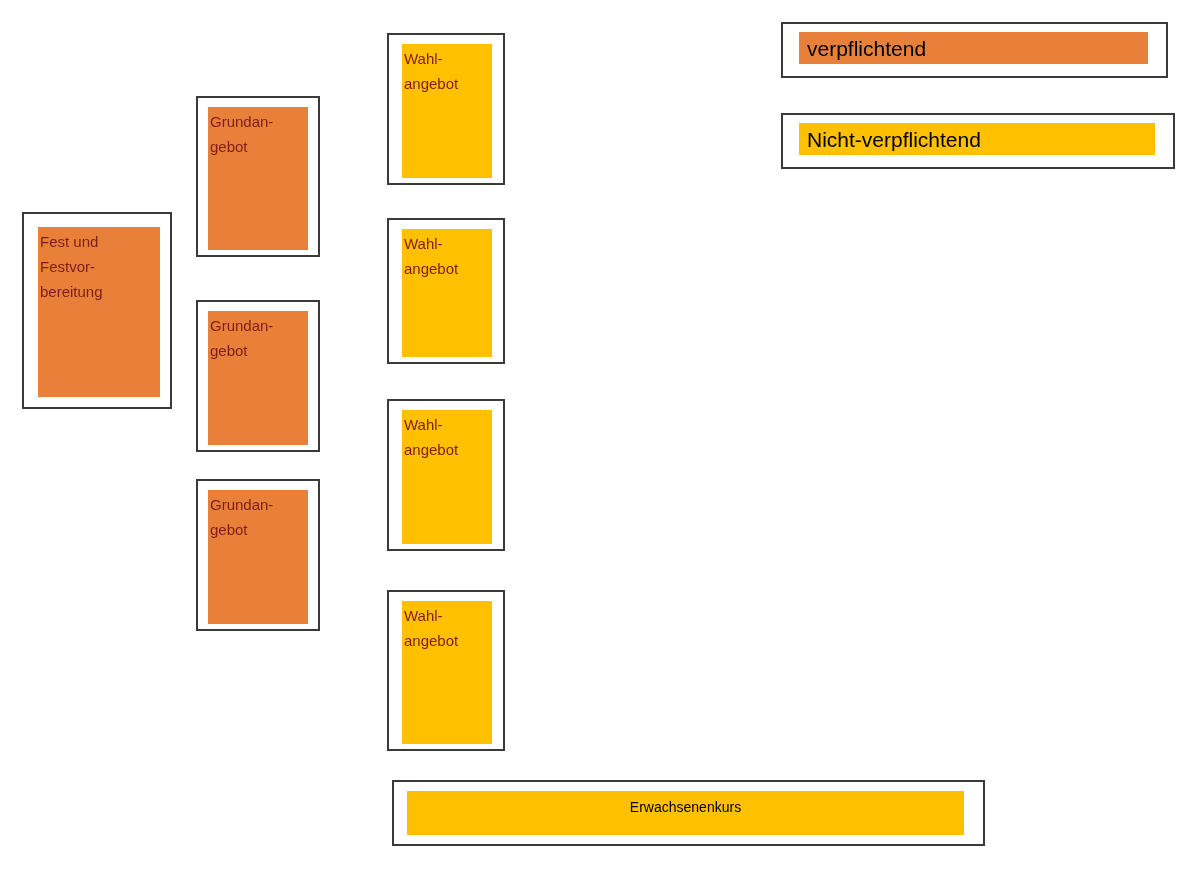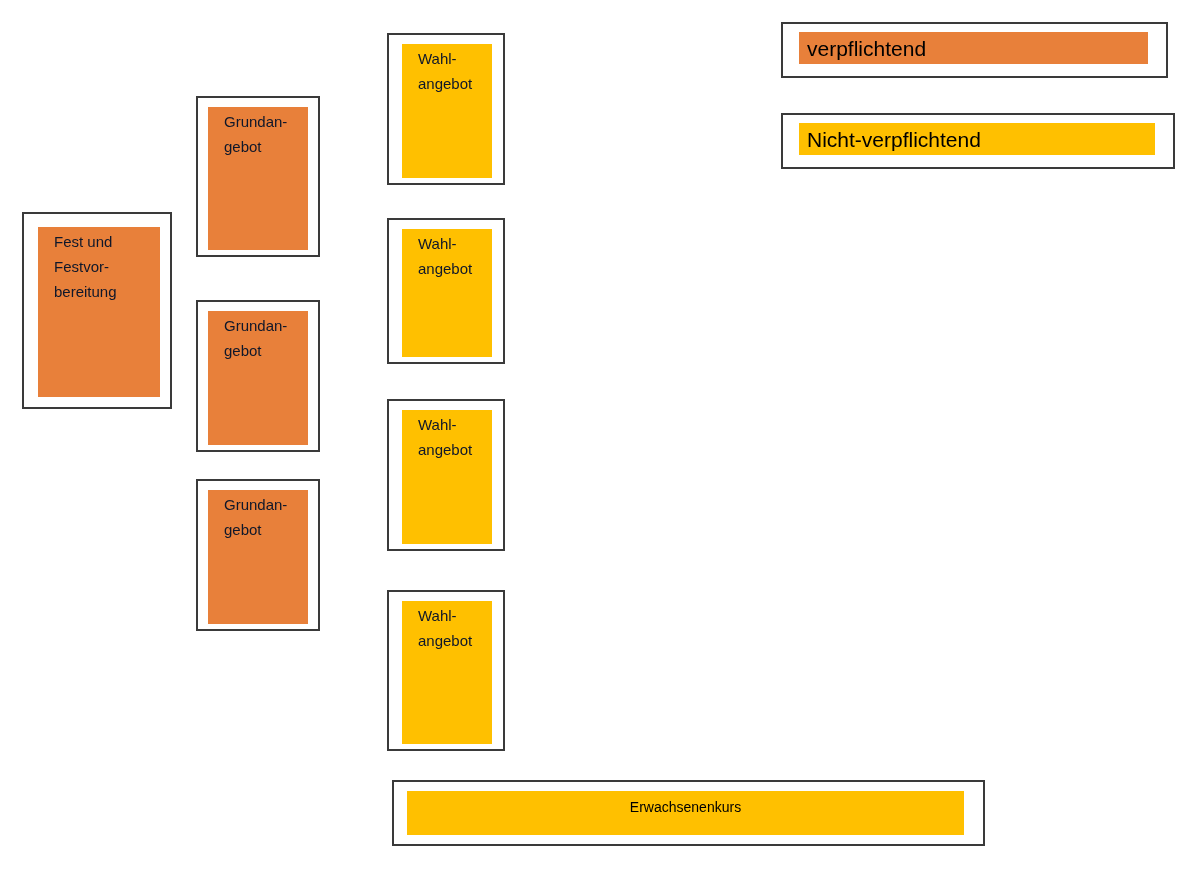--- a/index.html
+++ b/index.html
@@ -33,26 +33,26 @@
     position: absolute;
     box-sizing: border-box;
   }
 
   .fill.orange { background: #E8803A; }
   .fill.yellow { background: #FFC000; }
 
   
   .node-label {
     position: absolute;
-    left: 16px;
+    left: 2px;
     top: 2px;
     right: 4px;
     font-size: 15px;
     line-height: 25px;
-    color: #0f172a;
+    color: #7f1d1d;
     white-space: pre-line;
     text-align: left;
   }
 
   
   .bar-label {
     position: absolute;
     left: 0;
     right: 0;
     top: 6px;

